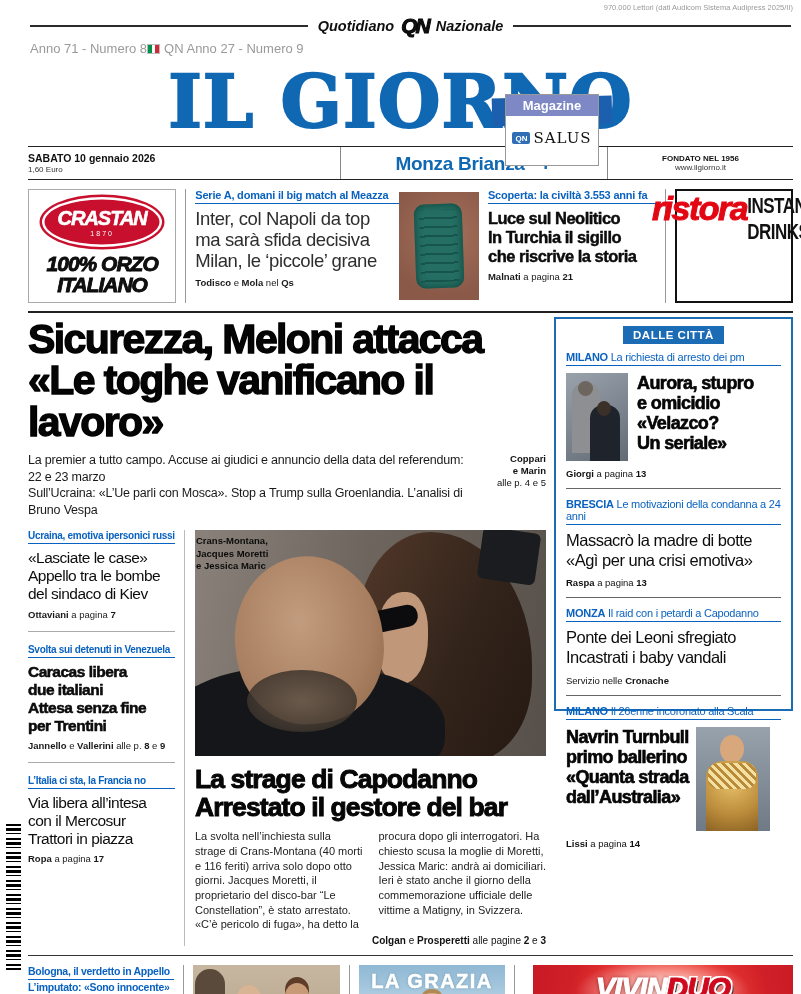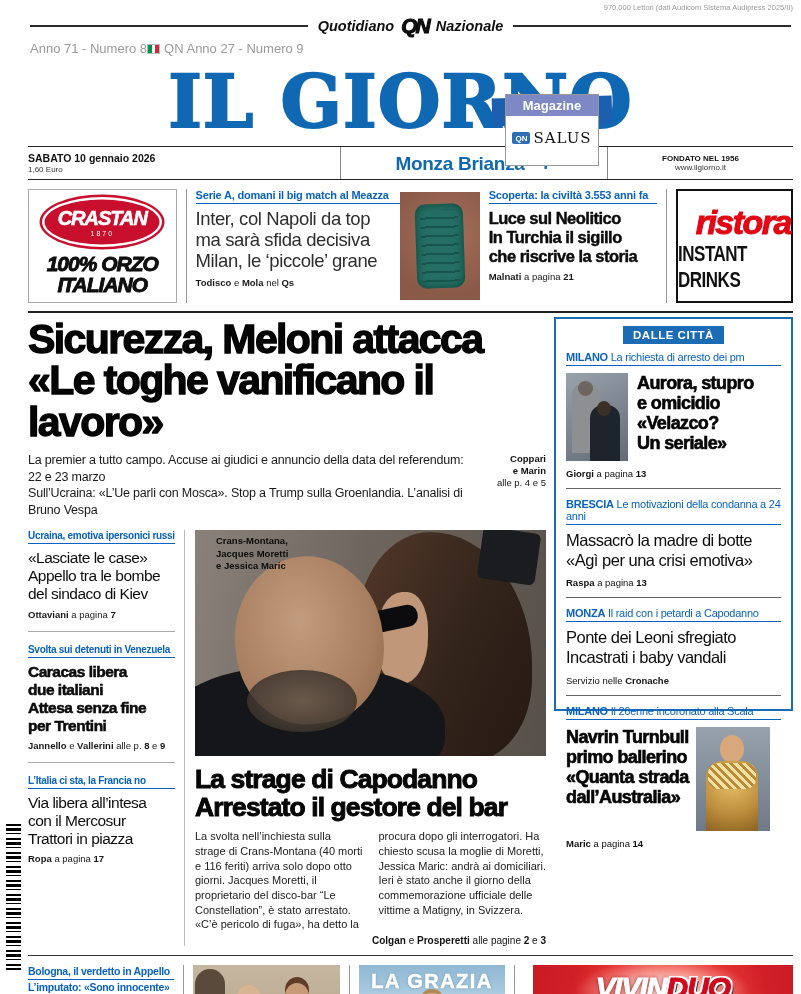--- a/index.html
+++ b/index.html
@@ -62,21 +62,21 @@
   .story-inter{width:206px}
   .story-inter h3{margin:0;font-size:18.5px;font-weight:400;color:#2e2e2e;line-height:1.13;letter-spacing:-0.4px}
   .sealphoto{width:80px;height:108px;flex:none;margin-right:9px;background:radial-gradient(circle at 60% 40%,#a5705a,#8a5948 75%);
              display:flex;align-items:center;justify-content:center;align-self:center}
   .seal{width:48px;height:84px;background:#256e63;border-radius:10px;transform:rotate(-2deg);
         box-shadow:inset 0 0 8px #0d4038;position:relative;overflow:hidden}
   .seal:before{content:"";position:absolute;inset:6px 5px;background:
         repeating-linear-gradient(180deg,transparent 0 7px,#134f46 7px 9px);opacity:.8}
   .story-neo{width:170px}
   .story-neo h3{margin:0;font-size:16.5px;font-weight:bold;color:#0d0d0d;line-height:1.16;letter-spacing:-0.5px;-webkit-text-stroke:0.4px #000}
-  .ristora{width:118px;border:2px solid #111;box-sizing:border-box;display:flex;flex-direction:column;align-items:flex-end;justify-content:center}
+  .ristora{width:118px;border:2px solid #111;box-sizing:border-box;display:flex;flex-direction:row;align-items:flex-start;justify-content:center}
   .ri-brand{color:#e30613;font-weight:bold;font-style:italic;font-size:34px;line-height:1;letter-spacing:-1.5px;-webkit-text-stroke:1px #e30613}
   .ri-sub{font-weight:bold;font-size:17px;letter-spacing:-0.5px;transform:scaleY(1.3);margin-top:8px}
 
   .mainrule{height:2px;background:#222;margin:8px 8px 0 28px}
 
   
   .mainarea{display:flex;margin:4px 8px 0 28px}
   .mainleft{width:520px}
   .mainhead{font-size:41px;font-weight:bold;-webkit-text-stroke:1.3px #000;letter-spacing:-1.6px;line-height:1.01;margin-top:2px;color:#050505}
   .subrow{display:flex;justify-content:space-between;margin-top:9px}
@@ -92,21 +92,21 @@
 
   .centercol{flex:1;padding-left:10px}
   .mainphoto{height:226px;position:relative;overflow:hidden;background:linear-gradient(100deg,#8a827a 0%,#6e665e 45%,#57504a 100%)}
   .mp-body1{position:absolute;left:-30px;bottom:-40px;width:280px;height:130px;background:#15161a;border-radius:45%}
   .mp-head1{position:absolute;left:40px;top:26px;width:148px;height:168px;background:radial-gradient(ellipse at 45% 38%,#c29c7e,#a87f60 62%,#8a6348);border-radius:50% 50% 46% 46%;transform:rotate(-7deg)}
   .mp-beard{position:absolute;left:52px;top:140px;width:110px;height:62px;background:radial-gradient(#5e5247,#3d342c 70%);border-radius:50%;opacity:.85}
   .mp-hair2{position:absolute;right:14px;top:2px;width:175px;height:230px;background:linear-gradient(115deg,#53392a,#33241b 55%,#241912);border-radius:42% 58% 36% 50%}
   .mp-face2{position:absolute;right:118px;top:62px;width:52px;height:92px;background:#c09779;border-radius:50% 40% 50% 45%}
   .mp-glasses{position:absolute;right:128px;top:78px;width:52px;height:22px;background:#0c0c0e;border-radius:10px;transform:rotate(-12deg)}
   .mp-cam{position:absolute;right:8px;top:0;width:58px;height:52px;background:#1a1c20;border-radius:6px;transform:rotate(8deg)}
-  .photocap{position:absolute;top:5px;left:21px;font-size:9.5px;font-weight:bold;color:#0b0b0b;line-height:1.3}
+  .photocap{position:absolute;top:5px;left:1px;font-size:9.5px;font-weight:bold;color:#0b0b0b;line-height:1.3}
   .centerhead{font-size:26.5px;font-weight:bold;-webkit-text-stroke:0.9px #000;letter-spacing:-0.9px;line-height:1.06;margin-top:9px;color:#070707}
   .bodytext{columns:2;column-gap:16px;font-size:11px;line-height:1.33;margin-top:8px;color:#222;text-align:left}
   .centerbyline{text-align:right;font-size:10px;margin-top:3px}
 
   
   .cityboxwrap{width:239px;margin-left:8px;flex:none}
   .citybox{border:2px solid #1b6cb5;padding:6px 10px 8px;height:394px;box-sizing:border-box}
   .citybadge{display:table;margin:1px auto 7px;background:#1b6cb5;color:#fff;font-weight:bold;font-size:11.5px;padding:3px 10px;letter-spacing:0.5px}
   .citykicker{font-size:11px;color:#0a62c0;border-bottom:1px solid #0a62c0;padding-bottom:2px;letter-spacing:-0.25px}
   .citykicker .c{font-weight:bold}
@@ -355,21 +355,21 @@
             <div class="cityheadA pre" style="margin-left:0">Navrin Turnbull
 primo ballerino
 «Quanta strada
 dall’Australia»</div>
             <div class="dancerphoto">
               <div class="dc-head"></div>
               <div class="dc-body"></div>
               <div class="dc-spark"></div>
             </div>
           </div>
-          <div class="citybyline"><span style="font-weight: bold;">Maric</span><span> a pagina </span><span style="font-weight: bold;">14</span></div>
+          <div class="citybyline"><span style="font-weight: bold;">Lissi</span><span> a pagina </span><span style="font-weight: bold;">14</span></div>
         </div>
       </div>
     </div>
   </div>
 
   <div class="bottomrule"></div>
 
   <div class="barcode"></div>
   <div class="bottomrow">
     <div class="bstory1">

